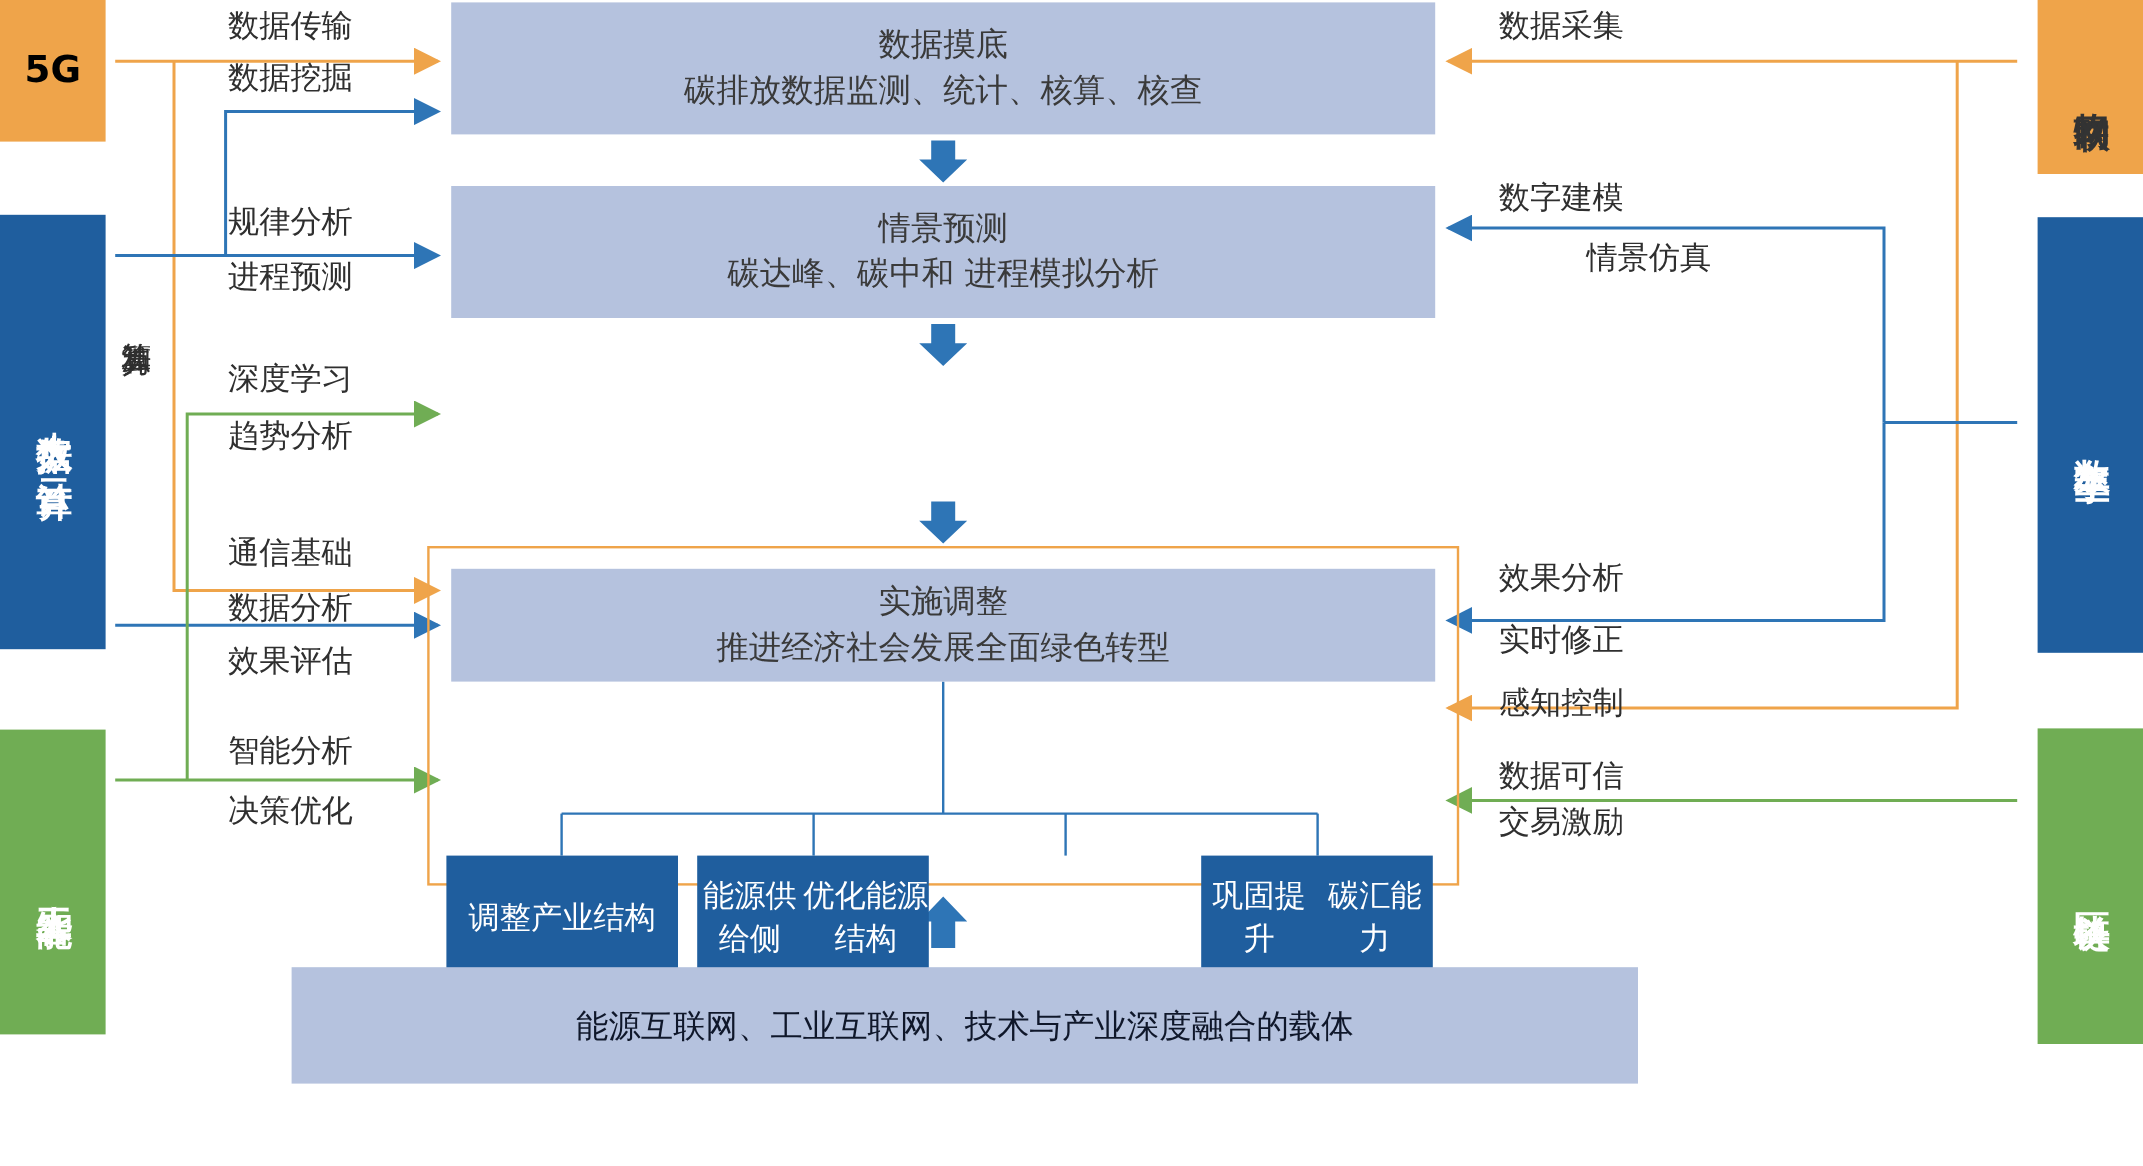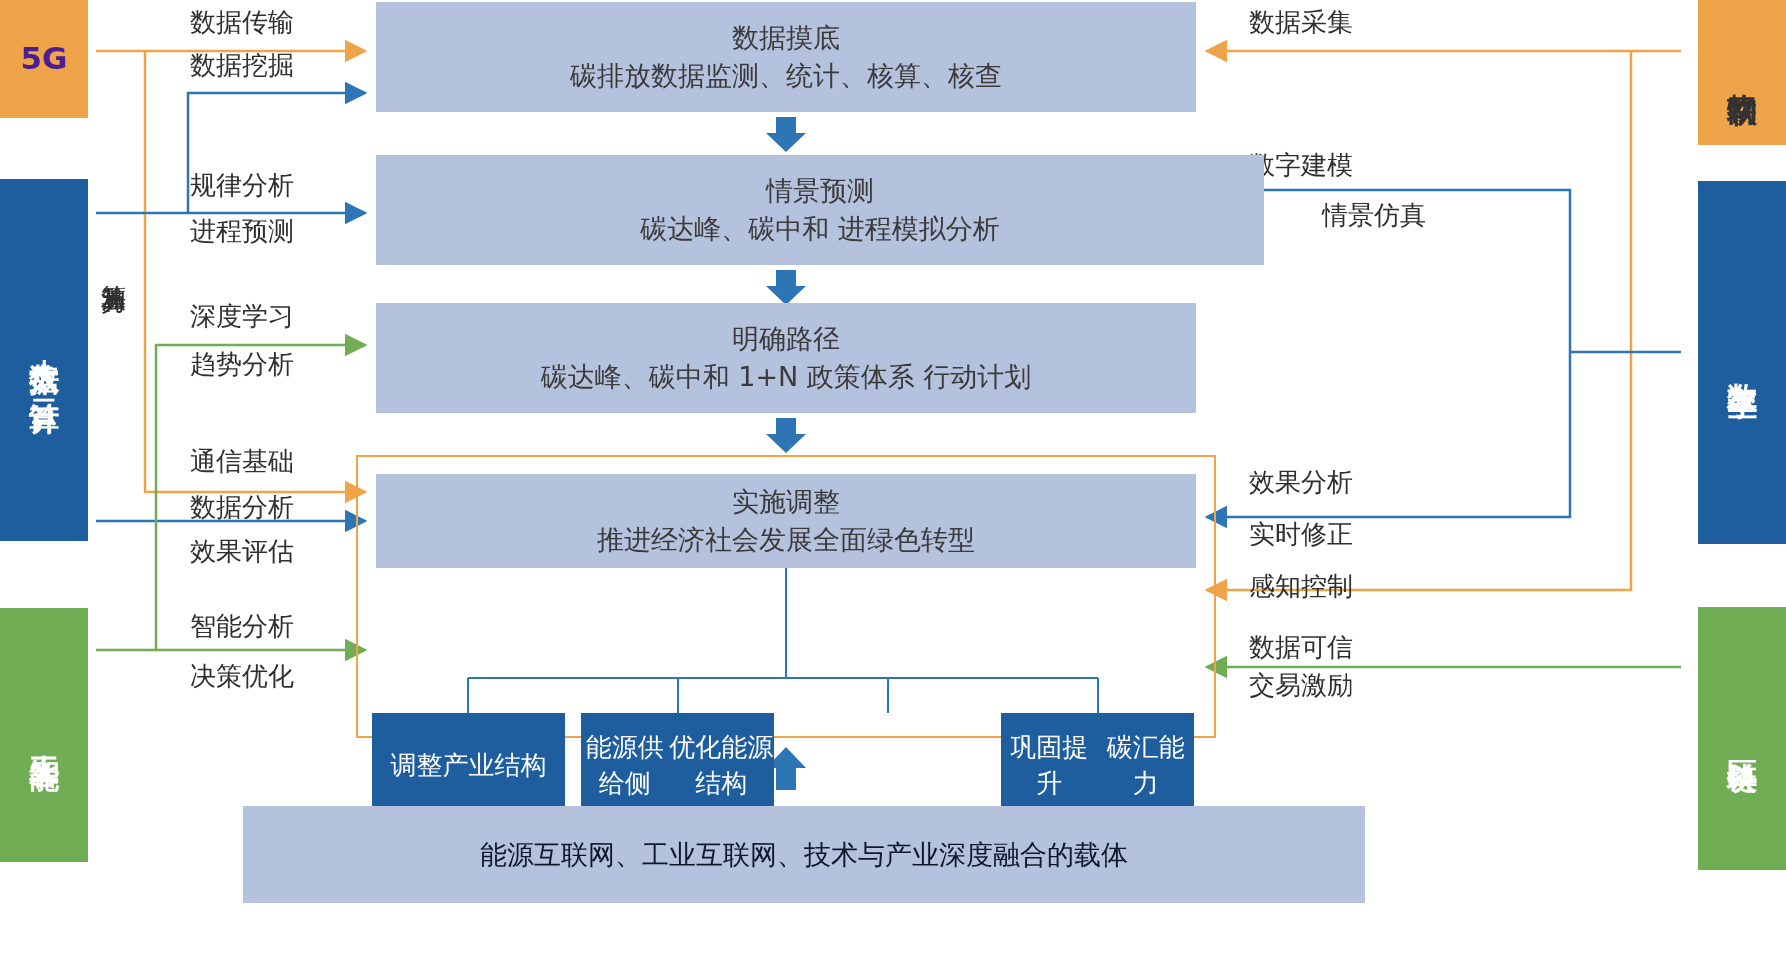--- a/index.html
+++ b/index.html
@@ -11,21 +11,21 @@
   #stage{position:absolute;left:0;top:0;width:1786px;height:972px;}
   .abs{position:absolute;box-sizing:border-box;}
 
   
   .pillar{
     display:flex;align-items:center;justify-content:center;
     color:#ffffff;font-weight:bold;text-align:center;
     line-height:1.02;
   }
   .pillar.vert{writing-mode:vertical-rl;letter-spacing:2px;}
-  .pillar.orange{background:#EFA44A;color:#4c1d95;}
+  .pillar.orange{background:#EFA44A;color:#000000;}
   .pillar.orange.vert{color:#333333;}
   .pillar.blue{background:#1F5E9E;}
   .pillar.green{background:#70AD54;}
 
   
   .stagebox{
     background:#B5C2DE;
     display:flex;flex-direction:column;align-items:center;justify-content:center;
     text-align:center;color:#3a3a3a;font-size:27px;line-height:1.42;
   }
@@ -202,29 +202,25 @@
   <div class="abs elabel" style="left:1249px;top:672px;">
     <span>交易激励</span></div>
 
   <div class="abs outline-orange" style="left:356px;top:455px;width:860px;height:283px;"></div>
 
   <div class="abs stagebox" style="left:376px;top:2px;width:820px;height:110px;">
     <div class="l1">数据摸底</div>
     <div class="l2">碳排放数据监测、统计、核算、核查</div>
   </div>
 
-  <div class="abs stagebox" style="left:376px;top:155px;width:888px;height:110px;">
+  <div class="abs stagebox" style="left:376px;top:155px;width:820px;height:110px;">
     <div class="l1">情景预测</div>
     <div class="l2">碳达峰、碳中和 进程模拟分析</div>
   </div>
 
-  <div class="abs stagebox" style="left:376px;top:303px;width:820px;height:110px;">
-    <div class="l1">明确路径</div>
-    <div class="l2">碳达峰、碳中和 1+N 政策体系 行动计划</div>
-  </div>
 
   <div class="abs stagebox" style="left:376px;top:474px;width:820px;height:94px;">
     <div class="l1">实施调整</div>
     <div class="l2">推进经济社会发展全面绿色转型</div>
   </div>
 
   <div class="abs actbox" style="left:372px;top:713px;width:193px;height:105px;">
     <div>调整</div>
     <div>产业结构</div>
   </div>

